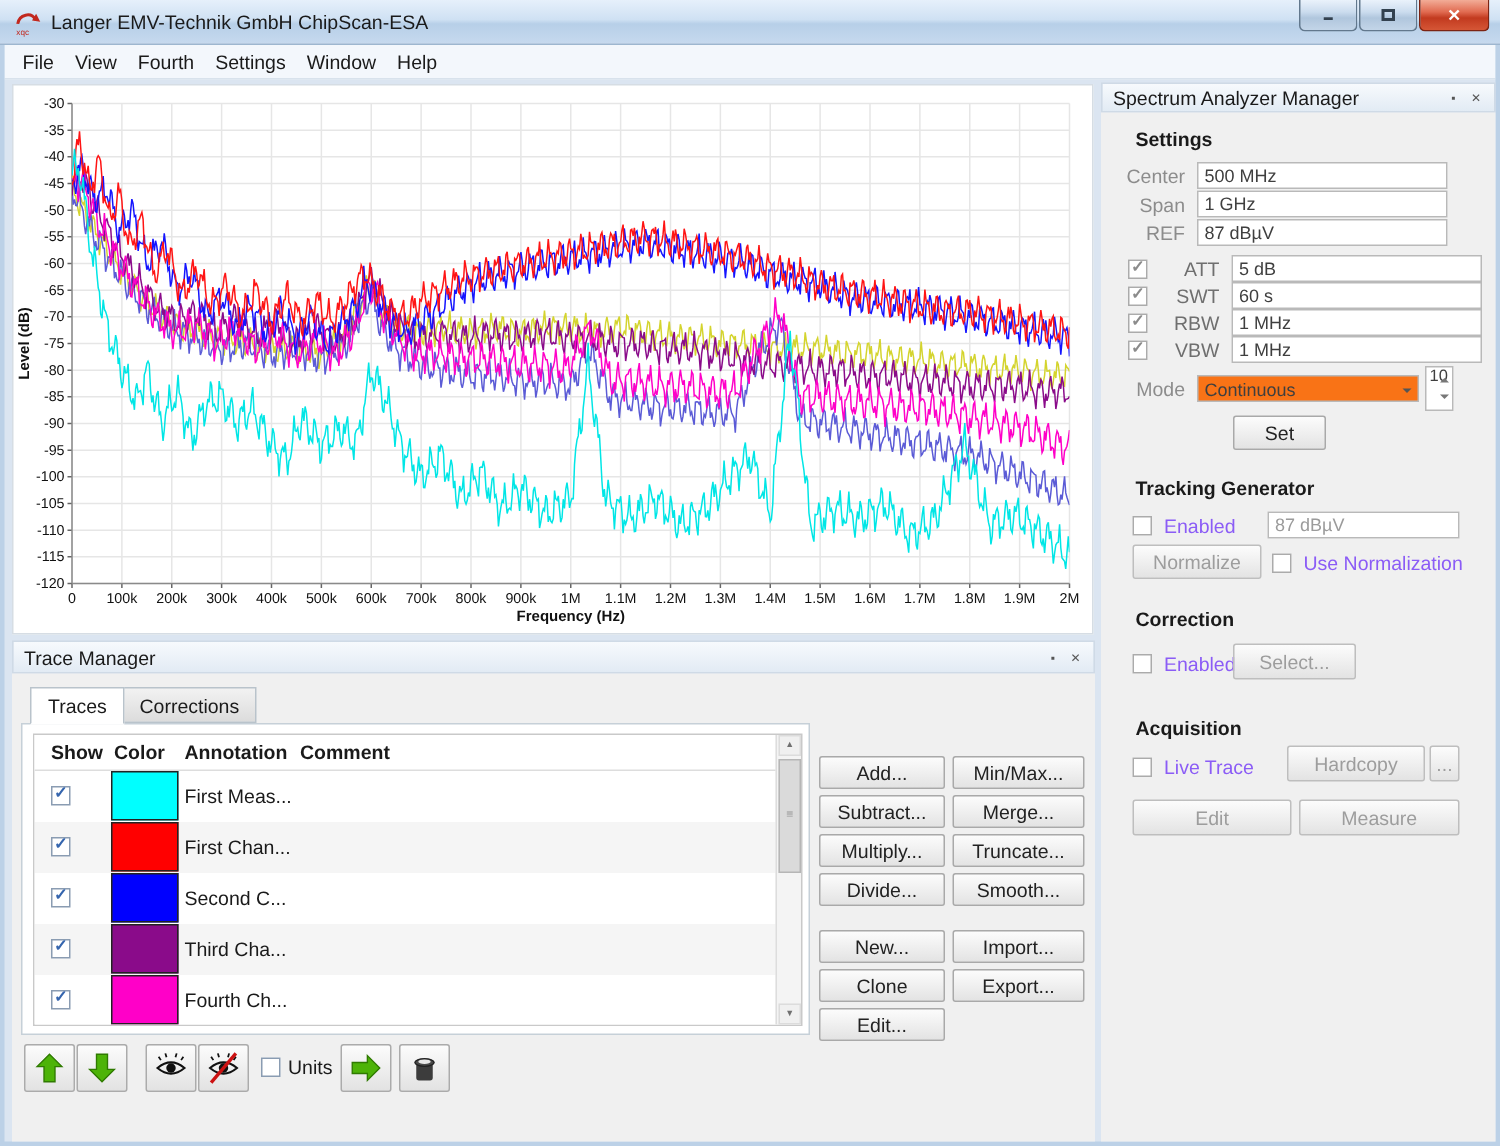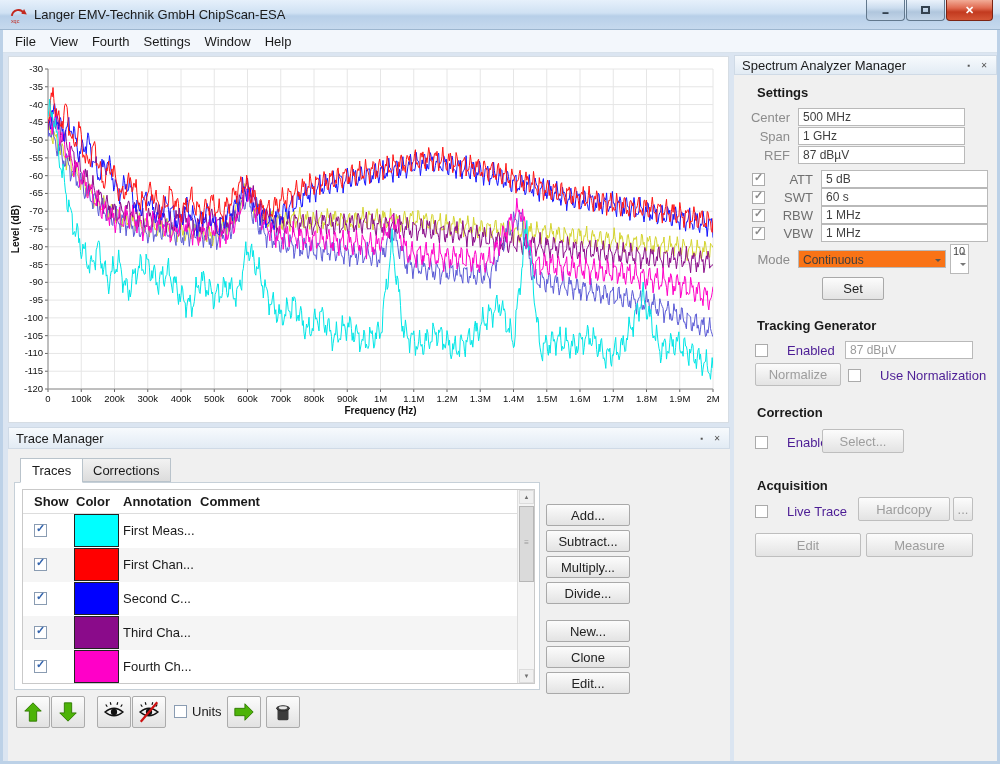--- a/index.html
+++ b/index.html
@@ -72,21 +72,21 @@
 .slab{display:inline-block;width:64px;text-align:right;color:#8c8c8c;padding-right:8px}
 .slab2{display:inline-block;width:56px;text-align:right;color:#6f6f6f;padding-right:8px}
 .sin{width:167px;height:18px;border:1px solid #b9b9b9;background:#fff;font-size:12px;color:#3f3f3f;padding:0 4px;font-family:inherit}
 .sin.dim{color:#9b9b9b}
 .combo{width:148px;height:18px;border:1px solid #b9b9b9;background:#f97316;display:flex;align-items:flex-end;padding:0 4px;color:#3f3f3f;font-size:12px;position:relative}
 .combo::after{content:"";position:absolute;right:4px;top:8px;border:3px solid transparent;border-top-color:#555}
 .spin{margin-left:4px;width:19px;height:30px;border:1px solid #b9b9b9;background:#fff;font-size:11px;color:#3f3f3f;display:flex;align-items:flex-start;justify-content:flex-start;padding-left:2px;position:relative}
 .spin::before{content:"";position:absolute;right:2px;top:4px;border:3px solid transparent;border-bottom-color:#777}
 .spin::after{content:"";position:absolute;right:2px;bottom:4px;border:3px solid transparent;border-top-color:#777}
 .pbtn{position:absolute}
-.glab{color:#4c1d95;margin-left:19px}
+.glab{color:#8b5cf6;margin-left:8px}
 .units-wrap{position:absolute;display:flex;align-items:center}
 .units-wrap span.ul{margin-left:5px;color:#1a1a1a}
 </style>
 </head>
 <body>
 
 <div id="window">
 
   <div class="titlebar">
     <svg class="logo" viewBox="0 0 24 22">
@@ -331,20 +331,29 @@
     <div id="op-col1">
         <div class="wbtn opbtn">Add...</div>
         <div class="wbtn opbtn">Subtract...</div>
         <div class="wbtn opbtn">Multiply...</div>
         <div class="wbtn opbtn">Divide...</div>
         <div class="opgap"></div>
         <div class="wbtn opbtn">New...</div>
         <div class="wbtn opbtn">Clone</div>
         <div class="wbtn opbtn">Edit...</div>
       </div>
+    <div id="op-col2">
+        <div class="wbtn opbtn">Min/Max...</div>
+        <div class="wbtn opbtn">Merge...</div>
+        <div class="wbtn opbtn">Truncate...</div>
+        <div class="wbtn opbtn">Smooth...</div>
+        <div class="opgap"></div>
+        <div class="wbtn opbtn">Import...</div>
+        <div class="wbtn opbtn">Export...</div>
+      </div>
 
     <div class="tbtn" style="left:8px;top:247px">
       <svg width="22" height="22" viewBox="0 0 24 24">
           <polygon points="12,2 21,11 16,11 16,22 8,22 8,11 3,11" fill="#4db308" stroke="#2f7a00"></polygon>
         </svg>
     </div>
     <div class="tbtn" style="left:43px;top:247px">
       <svg width="22" height="22" viewBox="0 0 24 24">
           <polygon points="12,2 21,11 16,11 16,22 8,22 8,11 3,11" fill="#4db308" stroke="#2f7a00" transform="rotate(180 12 12)"></polygon>
         </svg>

